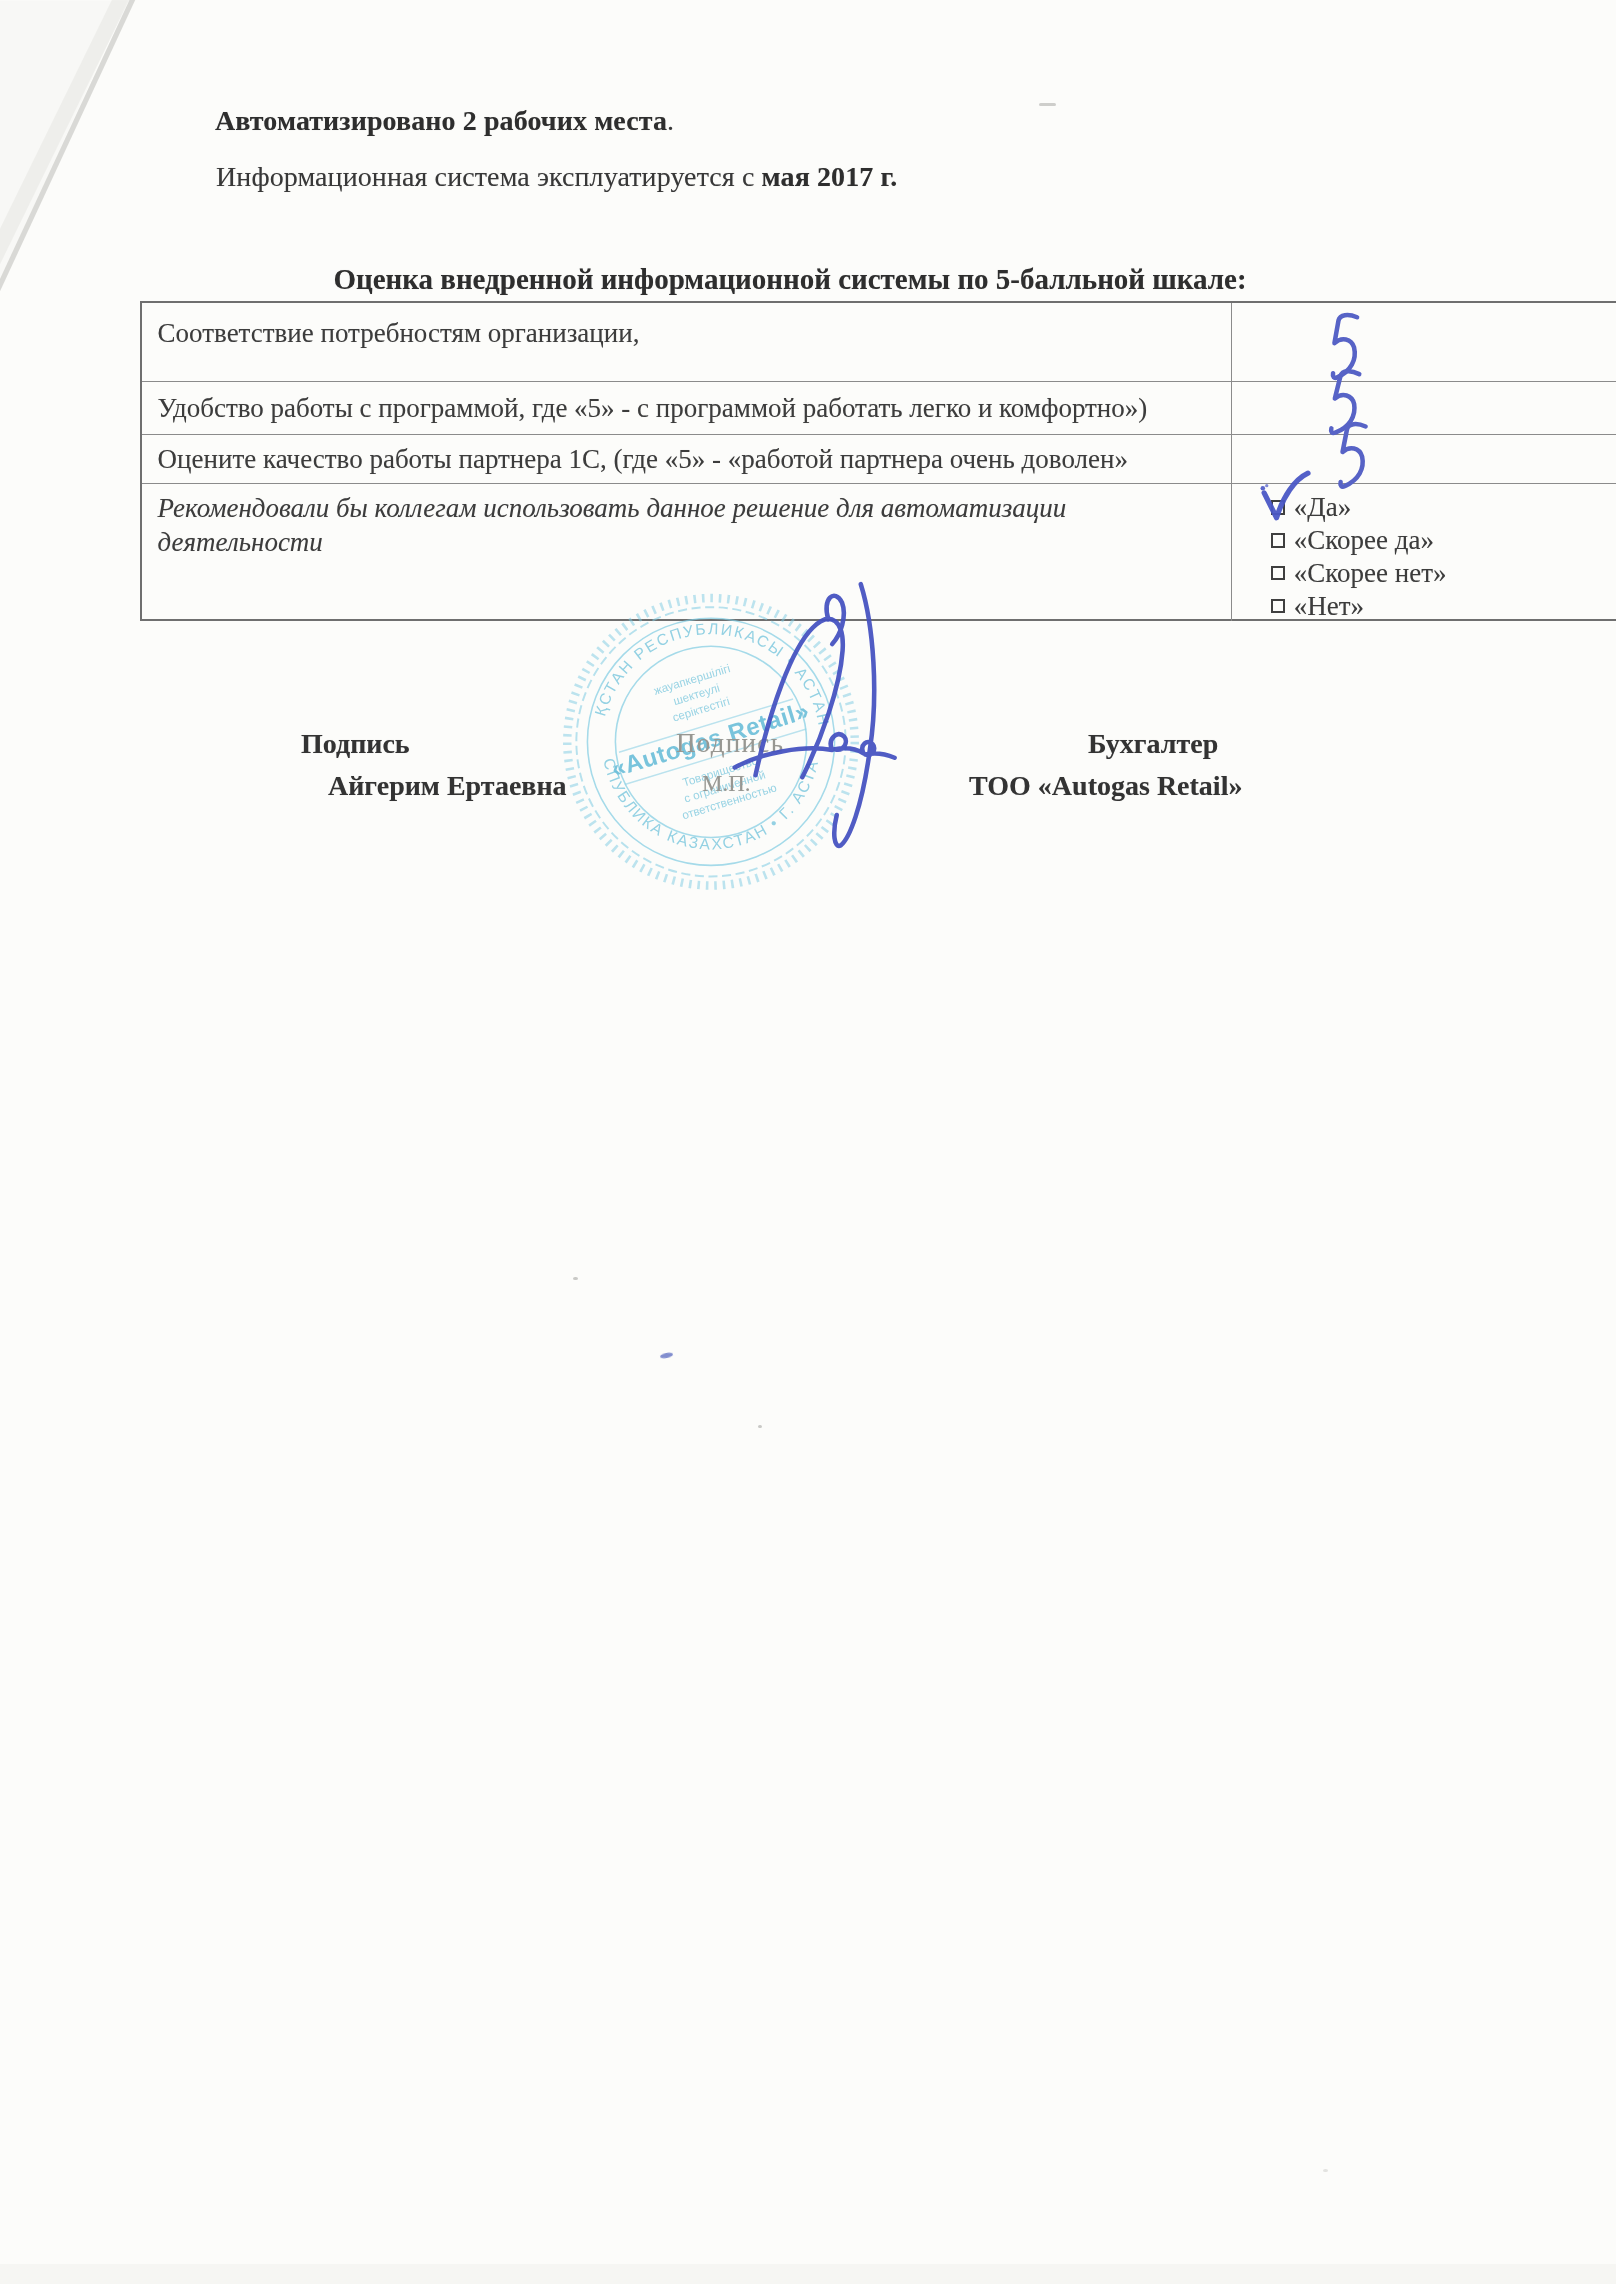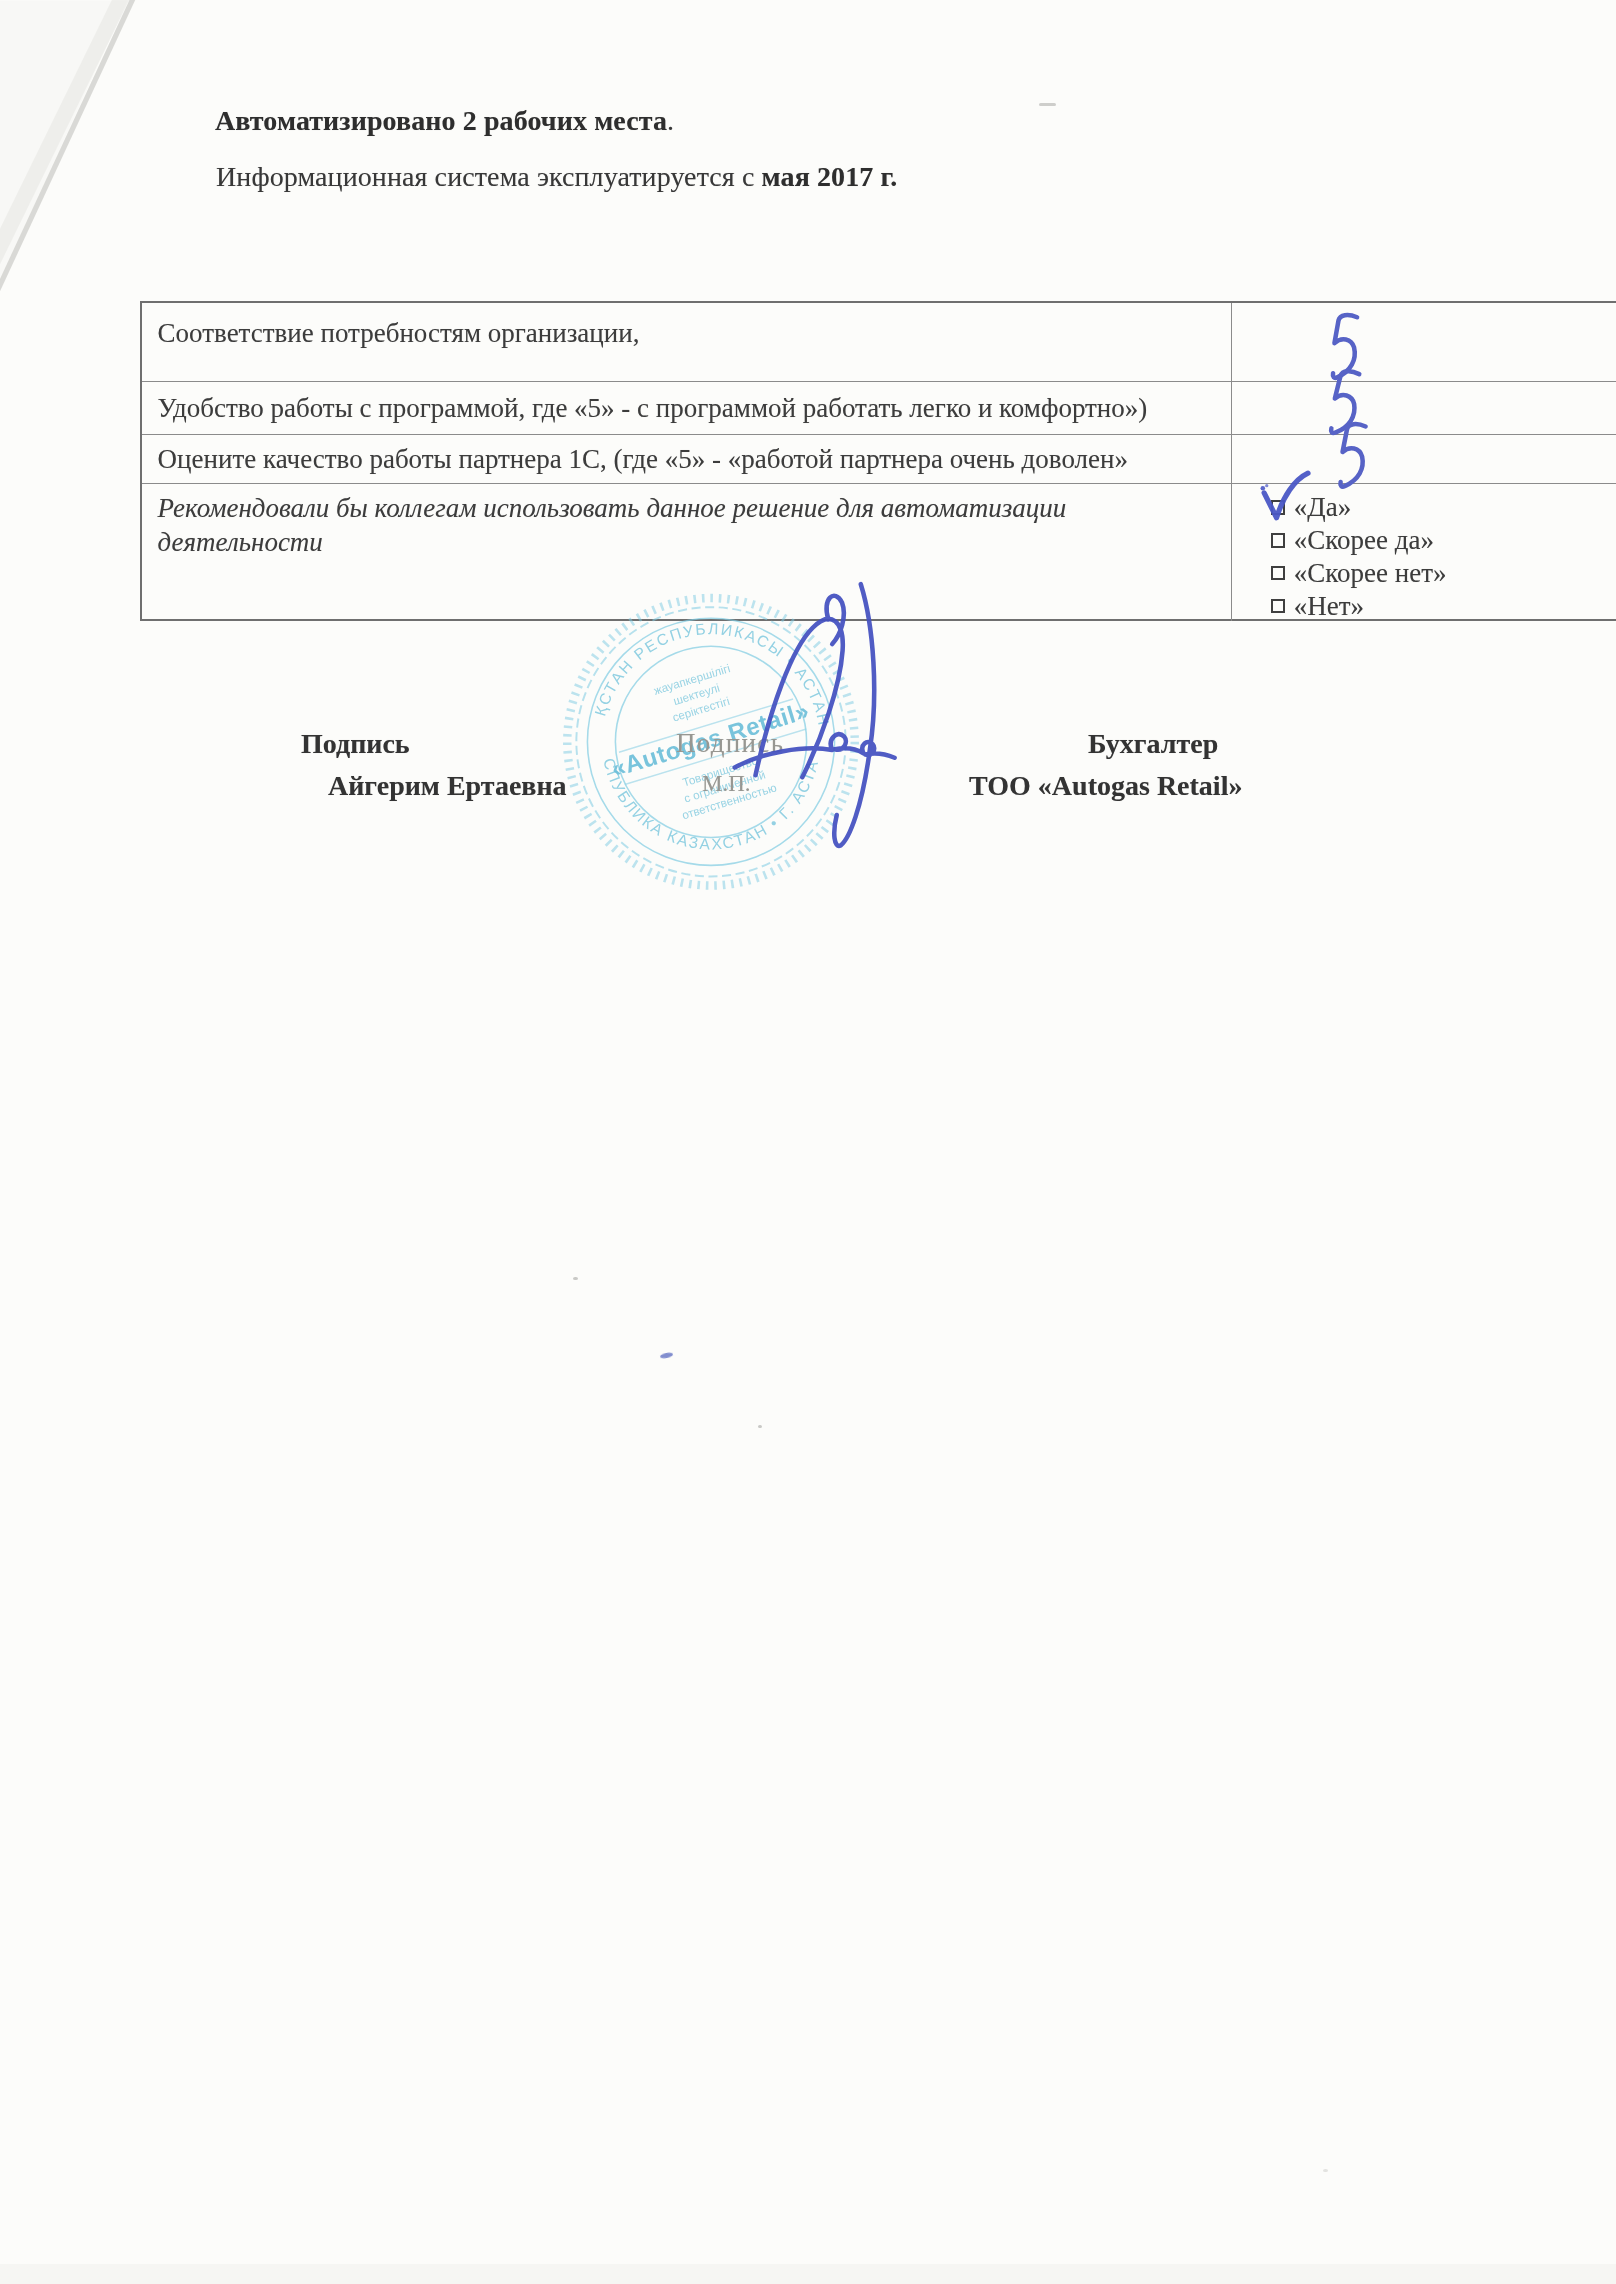--- a/index.html
+++ b/index.html
@@ -57,20 +57,21 @@
   <div class="gray-dash abs" style="left:1039px;top:103px;"></div>
   <div class="speck" style="left:573px;top:1277px;width:4.6px;height:3.3px;"></div>
   <div class="speck" style="left:758px;top:1425px;width:3.9px;height:3.3px;"></div>
   <div class="speck" style="left:1323px;top:2169px;width:5.2px;height:3.3px;opacity:.5;"></div>
   <div class="ink-smudge" style="left:660px;top:1353px;"></div>
   <div class="bottom-band abs"></div>
 
   <div class="abs intro" style="left:215px;top:105px;"><b>Автоматизировано 2 рабочих места</b><span>.</span></div>
   <div class="abs intro" style="left:216px;top:161px;"><span>Информационная система эксплуатируется с </span><b>мая 2017 г.</b></div>
 
+  <div class="abs heading">Оценка внедренной информационной системы по 5-балльной шкале:</div>
 
   <div class="abs doc-table">
 
     <div class="cell first lbl" style="padding-top:9px;line-height:43px;">
       <div>Соответствие потребностям организации,</div>
     </div>
     <div class="cell first val"></div>
 
     <div class="cell lbl mid">
         <span>Удобство работы с программой, где «5» - с программой работать легко и комфортно»)</span>

